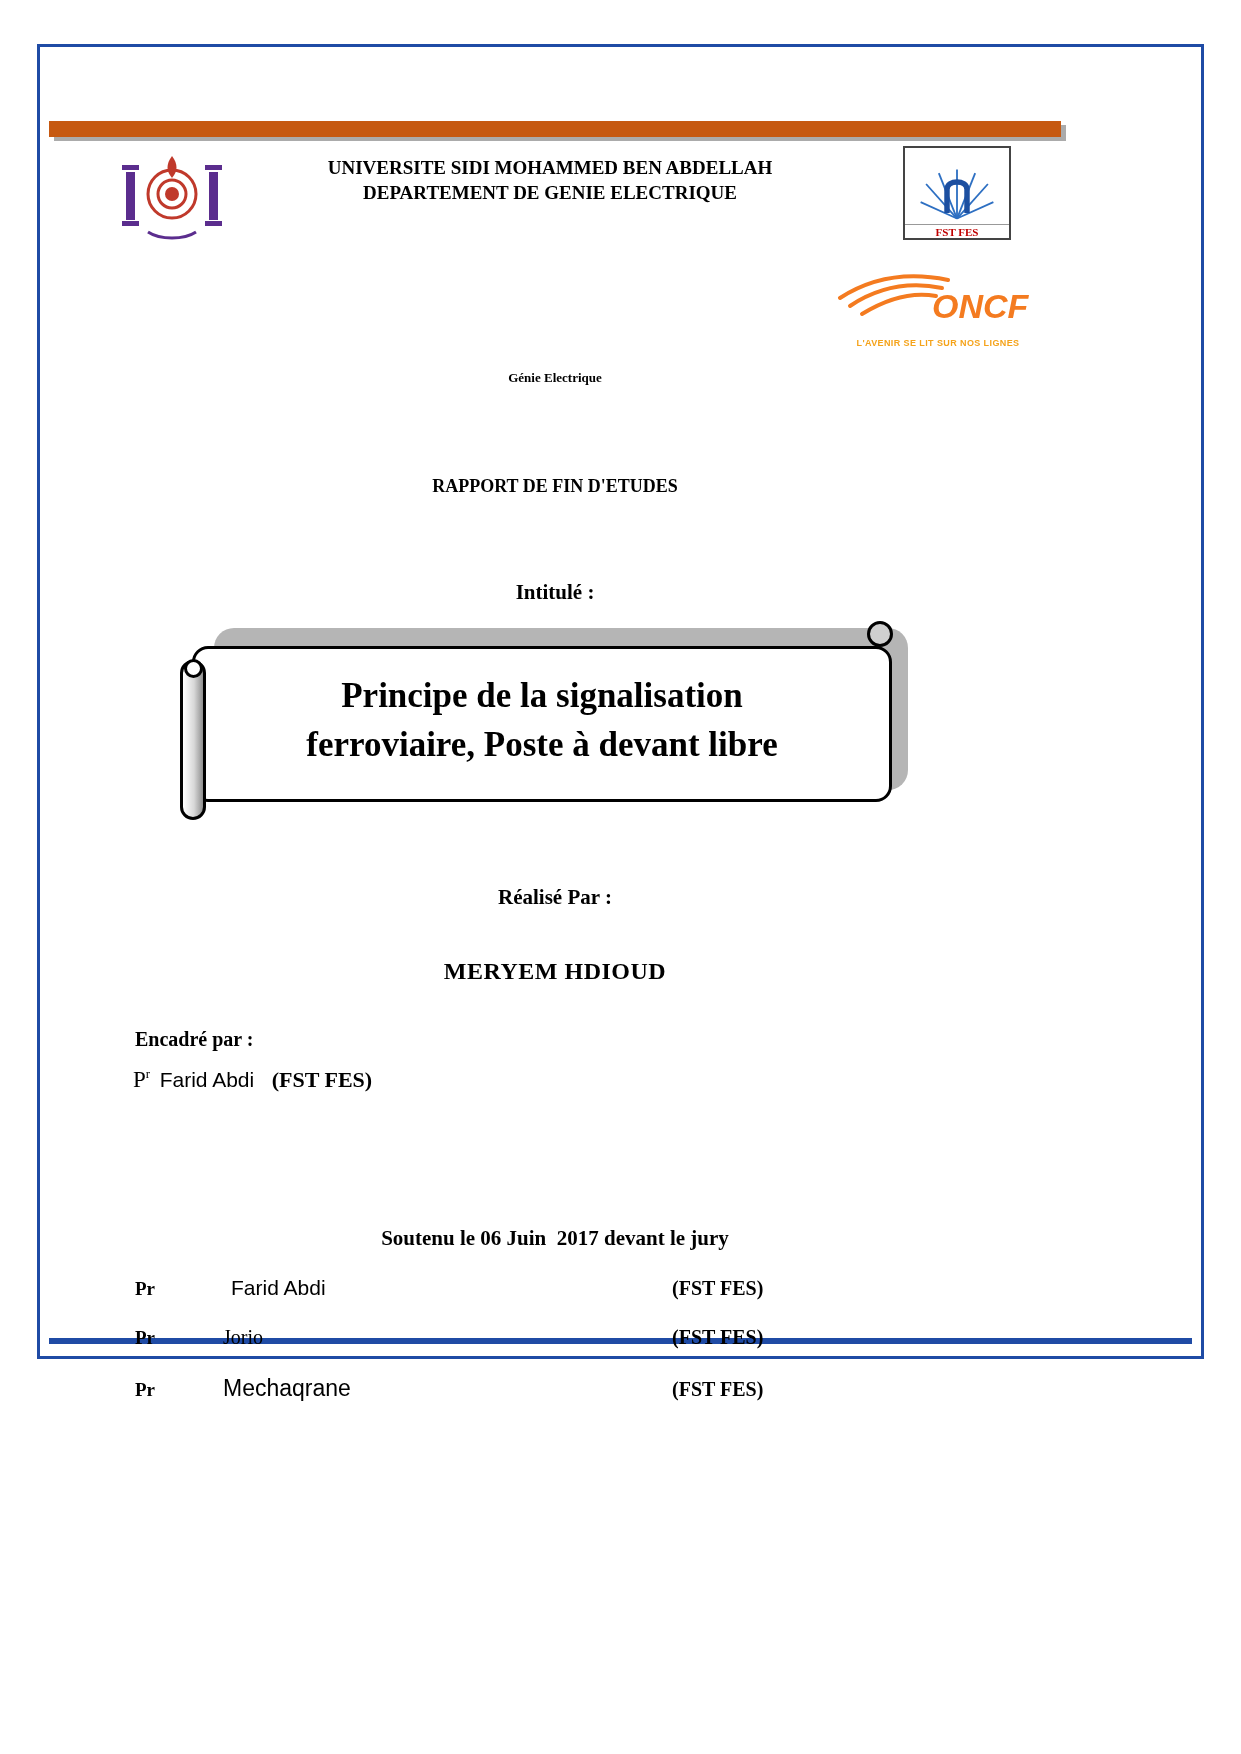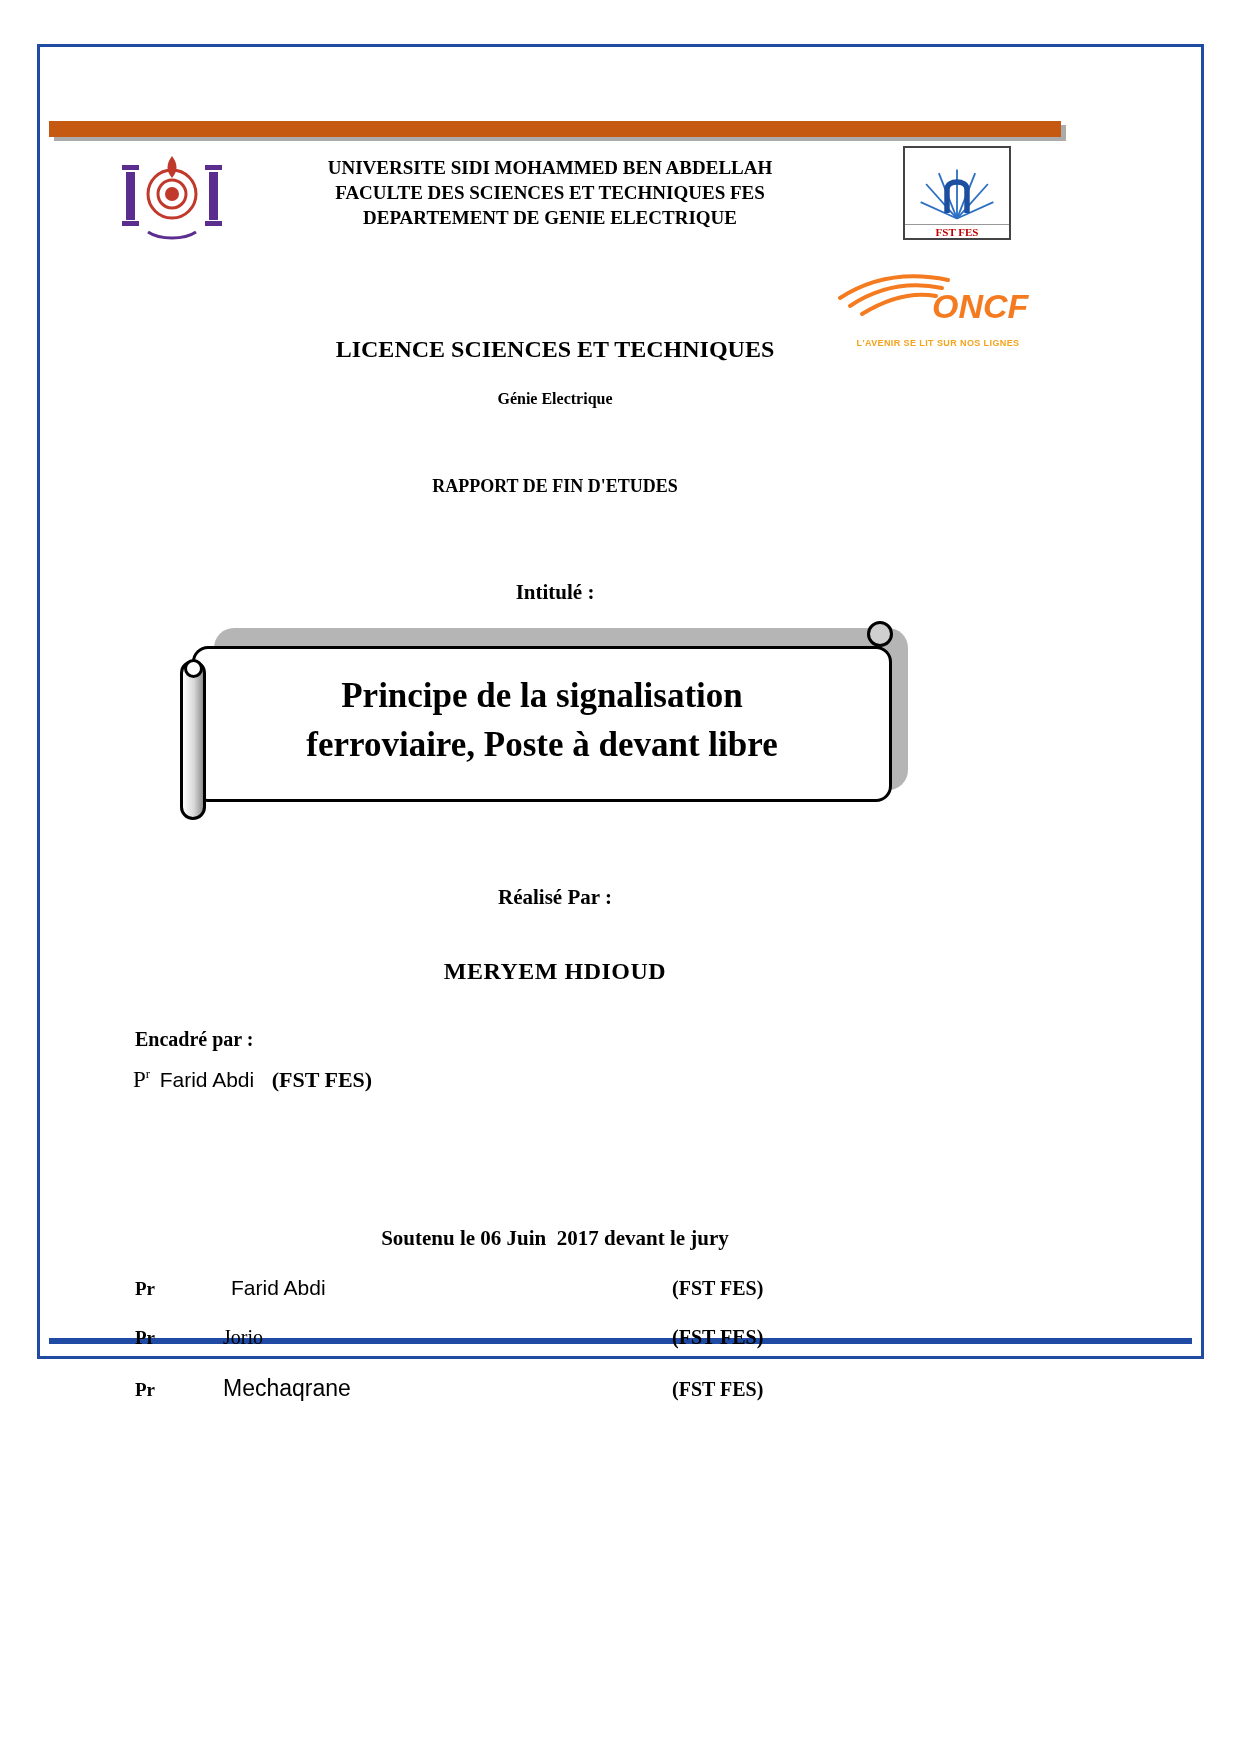--- a/index.html
+++ b/index.html
@@ -18,21 +18,21 @@
   
   .header-text { position:absolute; left:250px; top:155px; width:600px; text-align:center; font-weight:bold; font-size:19px; line-height:25px; }
   .univ-logo { position:absolute; left:116px; top:148px; width:112px; height:96px; }
   .fst-logo { position:absolute; left:903px; top:146px; width:108px; height:94px; border:2px solid #444; background:#fff; display:flex; flex-direction:column; align-items:center; padding-top:16px; }
   .fst-caption { width:100%; text-align:center; font-size:11px; font-weight:bold; color:#C00000; border-top:1.5px solid #999; padding-top:1px; }
   .oncf-logo { position:absolute; left:826px; top:268px; width:224px; text-align:center; }
   .oncf-tagline { font-family:"Liberation Sans","DejaVu Sans",sans-serif; font-size:9px; font-weight:bold; color:#F5A31A; letter-spacing:0.4px; white-space:nowrap; margin-top:8px; }
   
   .cblock { position:absolute; left:55px; width:1000px; text-align:center; font-weight:bold; }
   .program-degree { top:336px; font-size:24px; }
-  .program-spec { top:390px; font-size:16px; }
+  .program-spec { top:370px; font-size:13px; }
   .report-type { top:476px; font-size:18px; }
   .intitule { top:580px; font-size:21px; }
   .realise { top:885px; font-size:21px; }
   .author { top:958px; font-size:24px; letter-spacing:0.5px; }
   .soutenu { top:1226px; font-size:21px; white-space:pre-wrap; }
   
   .banner { position:absolute; left:192px; top:646px; width:700px; }
   .banner-shadow { position:absolute; left:22px; top:-18px; right:-16px; bottom:12px; background:#B5B5B5; border-radius:20px; }
   .banner-paper { position:relative; background:#fff; border:3px solid #000; border-radius:16px; padding:22px 10px 30px; }
   .banner-curl-right { position:absolute; right:-4px; top:-28px; width:26px; height:26px; border:3px solid #000; border-radius:50%; background:#cfcfcf; }
@@ -87,21 +87,20 @@
       <g fill="#C0392B">
         <circle cx="56" cy="46" r="7"></circle>
         <path d="M56 8 C 50 16, 50 23, 56 30 C 62 23, 62 16, 56 8 Z"></path>
       </g>
       <path d="M32 84 C 44 92, 68 92, 80 84" stroke="#5B2D8E" stroke-width="3" fill="none"></path>
     </svg>
   </div>
 
   <div class="header-text">
     <div>UNIVERSITE SIDI MOHAMMED BEN ABDELLAH</div>
-    <div>FACULTE DES SCIENCES ET TECHNIQUES FES</div>
     <div>DEPARTEMENT DE GENIE ELECTRIQUE</div>
   </div>
 
   <div class="fst-logo">
     <svg width="100" height="66" viewBox="0 0 100 66" aria-hidden="true">
       <g stroke="#2D6FC2" stroke-width="2" fill="none">
         <path d="M50 60 L50 6"></path>
         <path d="M50 60 L30 10"></path>
         <path d="M50 60 L70 10"></path>
         <path d="M50 60 L16 22"></path>
@@ -119,21 +118,20 @@
       <g stroke="#F47B20" stroke-width="4" fill="none" stroke-linecap="round">
         <path d="M14 30 C 48 8, 84 4, 122 12"></path>
         <path d="M24 38 C 54 18, 86 14, 116 20"></path>
         <path d="M36 46 C 62 30, 88 24, 110 28"></path>
       </g>
       <text x="106" y="50" font-family="Liberation Sans, sans-serif" font-size="34" font-weight="bold" font-style="italic" fill="#F47B20">ONCF</text>
     </svg>
     <div class="oncf-tagline">L'AVENIR SE LIT SUR NOS LIGNES</div>
   </div>
 
-  <div class="cblock program-degree">LICENCE SCIENCES ET TECHNIQUES</div>
   <div class="cblock program-spec">Génie Electrique</div>
 
   <div class="cblock intitule">Intitulé :</div>
 
   <div class="cblock report-type">RAPPORT DE FIN D'ETUDES</div>
 
   <div class="banner">
     <div class="banner-shadow"></div>
     <div class="banner-paper">
       <div class="banner-curl-right"></div>

